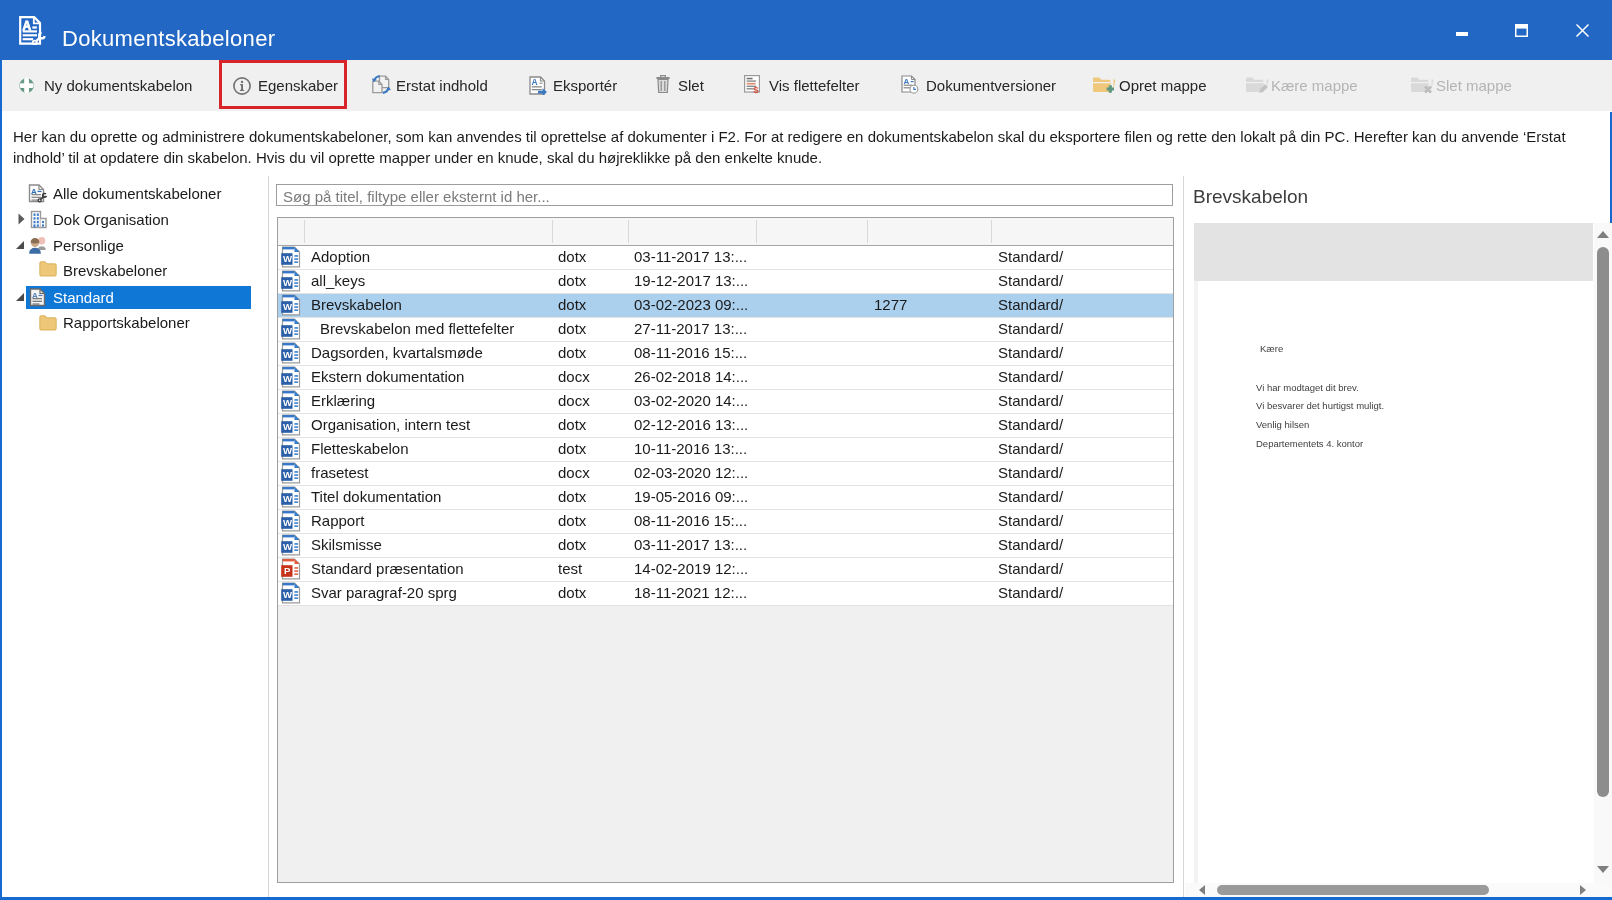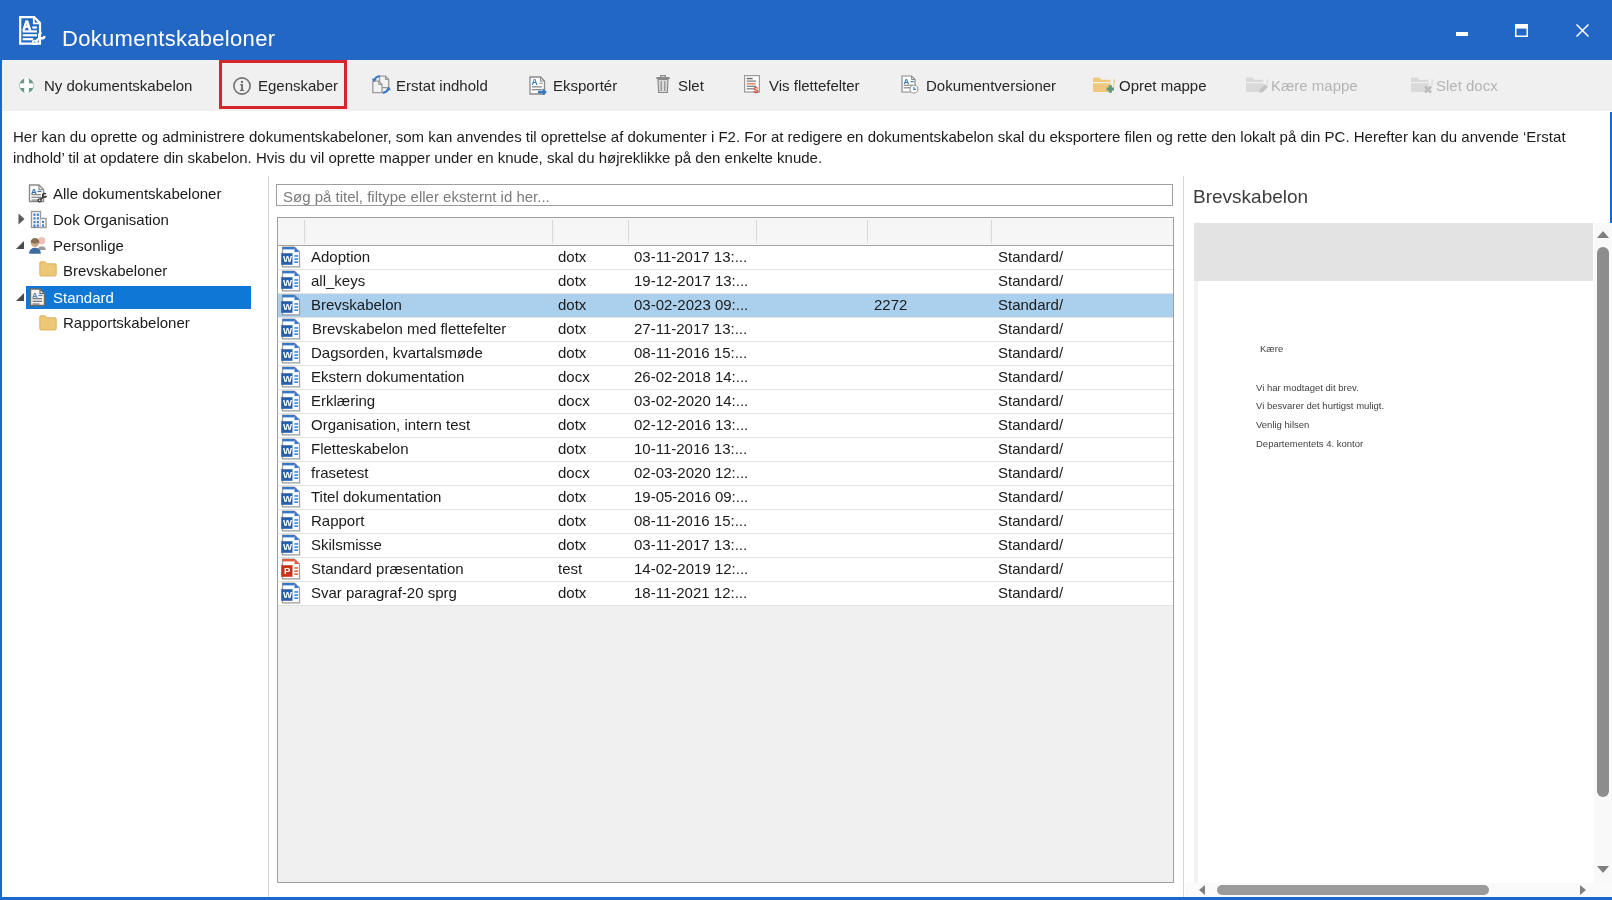--- a/index.html
+++ b/index.html
@@ -178,21 +178,21 @@
       <path d="M21.6 3.6 a1 1 0 0 1 1.6 1.0 l-1.8 9.9" fill="#d9d9d9" stroke="none"></path>
       <path d="M14.2 16.9 l1.2 -4 l4.6 -4.6 l2.8 2.8 l-4.6 4.6 z" fill="#c2c2c2"></path>
     </svg>
     <span class="tbtext dis" style="left:1271px">Kære mappe</span>
     <svg class="abs" style="left:1410px;top:16px" width="25" height="20" viewBox="0 0 25 20">
       <path d="M1 2.7 a1.3 1.3 0 0 1 1.3 -1.3 h5 l1.9 2.3 h8.1 a1.3 1.3 0 0 1 1.3 1.3 v9.6 a1.3 1.3 0 0 1 -1.3 1.3 h-14.9 a1.3 1.3 0 0 1 -1.4 -1.3 z" fill="#d9d9d9"></path>
       <path d="M0.6 6.7 h16.6 l4.4 -3.4" stroke="#f0f0f0" stroke-width="1.2" fill="none"></path>
       <path d="M21.6 3.6 a1 1 0 0 1 1.6 1.0 l-1.8 9.9" fill="#d9d9d9" stroke="none"></path>
       <path d="M15 10.5 l6 6 m0 -6 l-6 6" stroke="#bdbdbd" stroke-width="2.6"></path>
     </svg>
-    <span class="tbtext dis" style="left:1436px">Slet docx</span>
+    <span class="tbtext dis" style="left:1436px">Slet mappe</span>
   </div>
 
   <div class="desc">Her kan du oprette og administrere dokumentskabeloner, som kan anvendes til oprettelse af dokumenter i F2. For at redigere en dokumentskabelon skal du eksportere filen og rette den lokalt på din PC. Herefter kan du anvende ‘Erstat<br>indhold’ til at opdatere din skabelon. Hvis du vil oprette mapper under en knude, skal du højreklikke på den enkelte knude.</div>
 
   <svg class="abs" style="left:28px;top:184px" width="20" height="19" viewBox="0 0 20 19">
     <path d="M1.5 1 H11 L15.5 5.5 V17.5 H1.5 Z" fill="#fff" stroke="#8a8a8a" stroke-width="1.4"></path>
     <path d="M11 1 V5.5 H15.5" fill="none" stroke="#8a8a8a" stroke-width="1.2"></path>
     <text x="3" y="9.5" font-size="8" font-weight="bold" fill="#2e6db6" font-family="Liberation Sans">A</text>
     <rect x="9.5" y="6.8" width="4" height="1.3" fill="#2e6db6"></rect>
     <rect x="3.5" y="10" width="9.5" height="1.3" fill="#8a8a8a"></rect>
@@ -296,28 +296,28 @@
           <span class="cell" style="left:356px">19-12-2017 13:...</span>
           <span class="cell" style="left:720px">Standard/</span>
         </div>
       <div class="row sel" style="top:48px">
           <svg class="icw" width="21" height="22">
             <use href="#wicon"></use>
           </svg>
           <span class="cell" style="left:33px">Brevskabelon</span>
           <span class="cell" style="left:280px">dotx</span>
           <span class="cell" style="left:356px">03-02-2023 09:...</span>
-          <span class="cell" style="left:596px">2272</span>
+          <span class="cell" style="left:596px">1277</span>
           <span class="cell" style="left:720px">Standard/</span>
         </div>
       <div class="row" style="top:72px">
           <svg class="icw" width="21" height="22">
             <use href="#wicon"></use>
           </svg>
-          <span class="cell" style="left:34px">Brevskabelon med flettefelter</span>
+          <span class="cell" style="left:42px">Brevskabelon med flettefelter</span>
           <span class="cell" style="left:280px">dotx</span>
           <span class="cell" style="left:356px">27-11-2017 13:...</span>
           <span class="cell" style="left:720px">Standard/</span>
         </div>
       <div class="row" style="top:96px">
           <svg class="icw" width="21" height="22">
             <use href="#wicon"></use>
           </svg>
           <span class="cell" style="left:33px">Dagsorden, kvartalsmøde</span>
           <span class="cell" style="left:280px">dotx</span>

